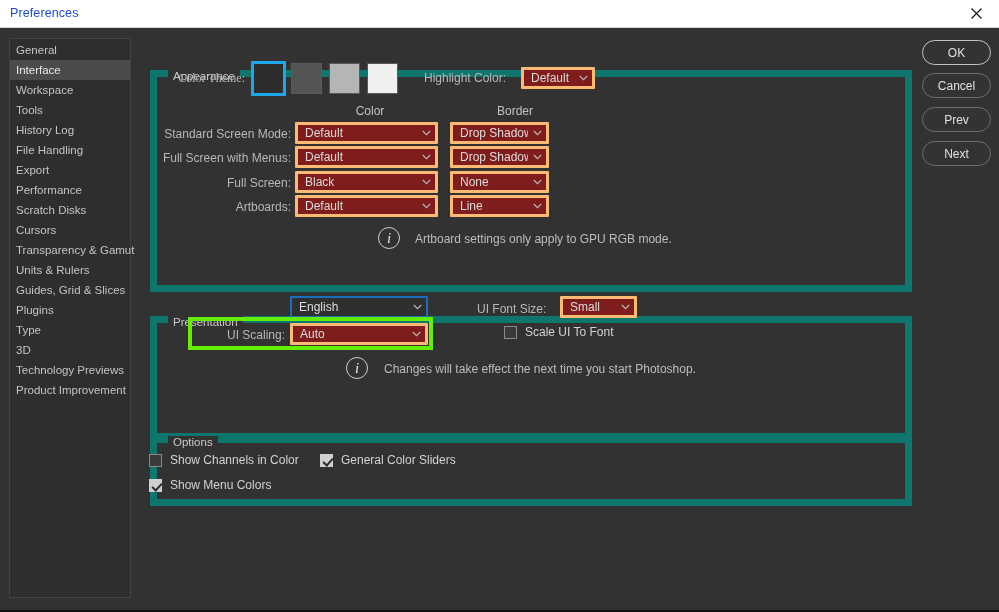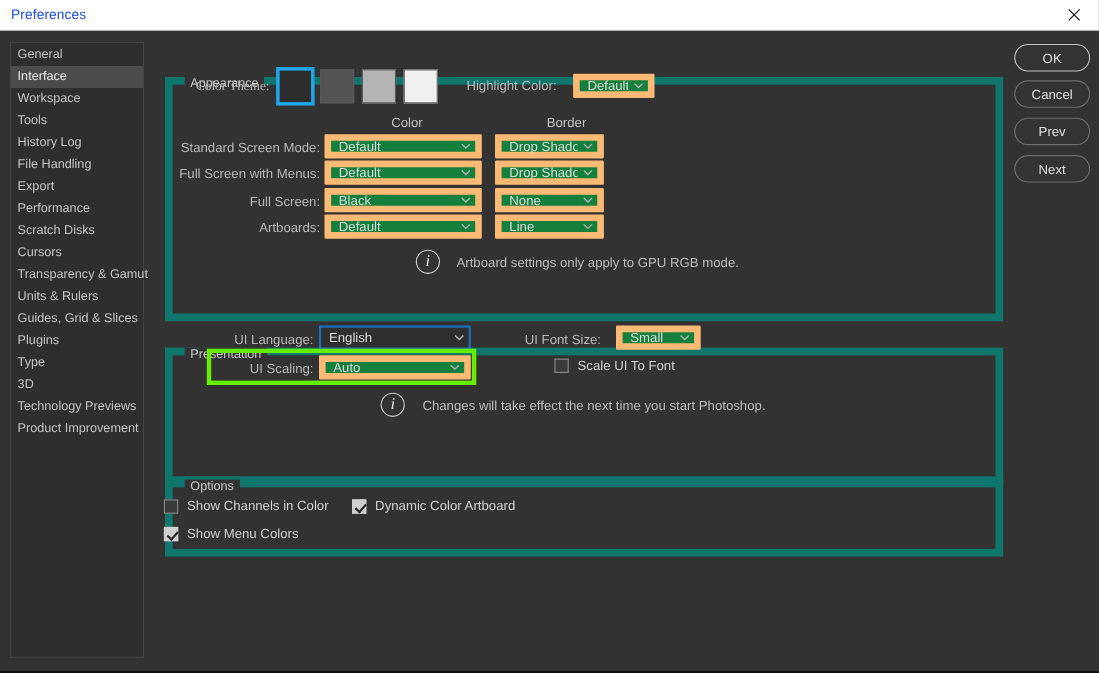--- a/index.html
+++ b/index.html
@@ -105,22 +105,22 @@
   .swatch.sel {
     outline: 3px solid #1ea7e8;
     outline-offset: -1px;
     border-color: #1ea7e8;
   }
 
   
   .dd {
     position: absolute;
     height: 22px;
-    background: #15803d;
-    border: 6px solid #fdba74;
+    background: #7f1d1d;
+    border: 3px solid #fdba74;
     border-radius: 1px;
     display: flex; align-items: center;
     cursor: default;
   }
   .dd .dd-val {
     font-size: 12px; color: #dcdcdc;
     padding-left: 7px;
     flex: 1;
     white-space: nowrap;
     overflow: hidden;
@@ -342,21 +342,20 @@
 
   <div class="info-icon" style="left:378px; top:199px;">i</div>
   <div class="info-text" style="left:415px; top:203px;">Artboard settings only apply to GPU RGB mode.</div>
 
   <div class="group" id="grp-presentation">
     <div class="group-title">Presentation</div>
   </div>
 
   <div class="annot-box" style="left:188px; top:289px; width:245px; height:33px;"></div>
 
-  <div class="lbl right" style="left:0px; top:273px; width:285px;">UI Language:</div>
   <div class="dd focus" style="left:290px; top:268px; width:138px;">
     <span class="dd-val">English</span>
     <span class="chev">
         <svg width="9" height="6" viewBox="0 0 9 6">
           <path d="M0.8 1 L4.5 4.6 L8.2 1" stroke="#b6b6b6" stroke-width="1.2" fill="none"></path>
         </svg>
       </span>
   </div>
 
   <div class="lbl right" style="left:0px; top:299px; width:285px;">UI Scaling:</div>
@@ -390,21 +389,21 @@
   <div class="group" id="grp-options">
     <div class="group-title">Options</div>
   </div>
 
   <div class="cbrow" style="left:149px; top:425px;">
     <span class="cbox"></span>
     <span class="cb-label">Show Channels in Color</span>
   </div>
   <div class="cbrow" style="left:320px; top:425px;">
     <span class="cbox checked"></span>
-    <span class="cb-label">Dynamic Color Artboard</span>
+    <span class="cb-label">General Color Sliders</span>
   </div>
   <div class="cbrow" style="left:149px; top:450px;">
     <span class="cbox checked"></span>
     <span class="cb-label">Show Menu Colors</span>
   </div>
 
   <div class="btn primary" style="top:12px;">OK</div>
   <div class="btn" style="top:45px;">Cancel</div>
   <div class="btn" style="top:79px;">Prev</div>
   <div class="btn" style="top:113px;">Next</div>

